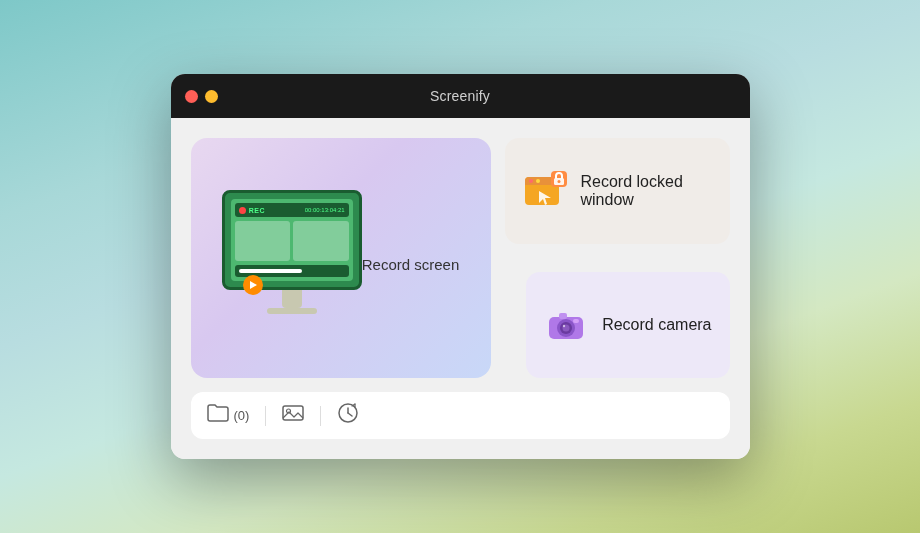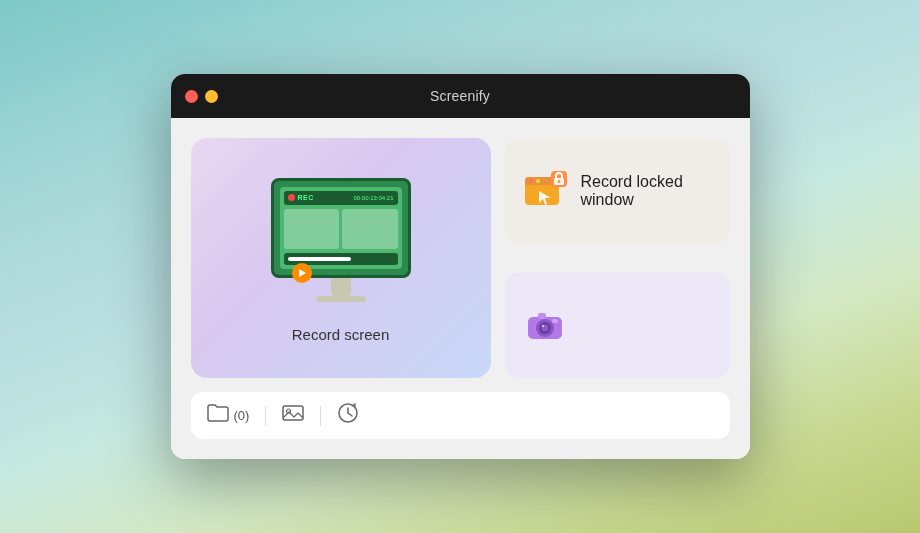--- a/index.html
+++ b/index.html
@@ -68,21 +68,21 @@
       margin-bottom: 14px;
     }
 
     
     .record-screen-panel {
       flex: 0 0 300px;
       background: linear-gradient(135deg, #e8d8f0 0%, #d8c8f0 40%, #c8d8f8 100%);
       border-radius: 16px;
       padding: 24px 20px 20px;
       display: flex;
-      flex-direction: column;
+      flex-direction: row;
       align-items: center;
       justify-content: center;
       min-height: 240px;
       position: relative;
     }
 
     .monitor-wrapper {
       margin-bottom: 16px;
     }
 
@@ -204,20 +204,21 @@
       font-weight: 400;
       margin-top: 8px;
     }
 
     
     .options-panel {
       flex: 1;
       display: flex;
       flex-direction: column;
       gap: 28px;
+      align-items: flex-end;
     }
 
     .option-card {
       background: white;
       border-radius: 14px;
       padding: 14px 18px;
       display: flex;
       align-items: center;
       gap: 14px;
       cursor: pointer;
@@ -376,20 +377,21 @@
               <circle cx="21" cy="24" r="6" fill="#6a3aa0"></circle>
 
               <circle cx="21" cy="24" r="3.5" fill="#9966cc" opacity="0.7"></circle>
               <circle cx="19" cy="22" r="1.2" fill="white" opacity="0.6"></circle>
 
               <rect x="14" y="9" width="8" height="6" rx="2" fill="#c090f0"></rect>
 
               <rect x="28" y="15" width="6" height="4" rx="2" fill="#d4a0f8"></rect>
             </svg>
           </div>
+          <span class="option-label">Record camera</span>
         </div>
 
 
       </div>
     </div>
 
     <div class="toolbar">
       <div class="toolbar-item">
         <span class="toolbar-icon">
           <svg width="22" height="20" viewBox="0 0 22 20" fill="none">

